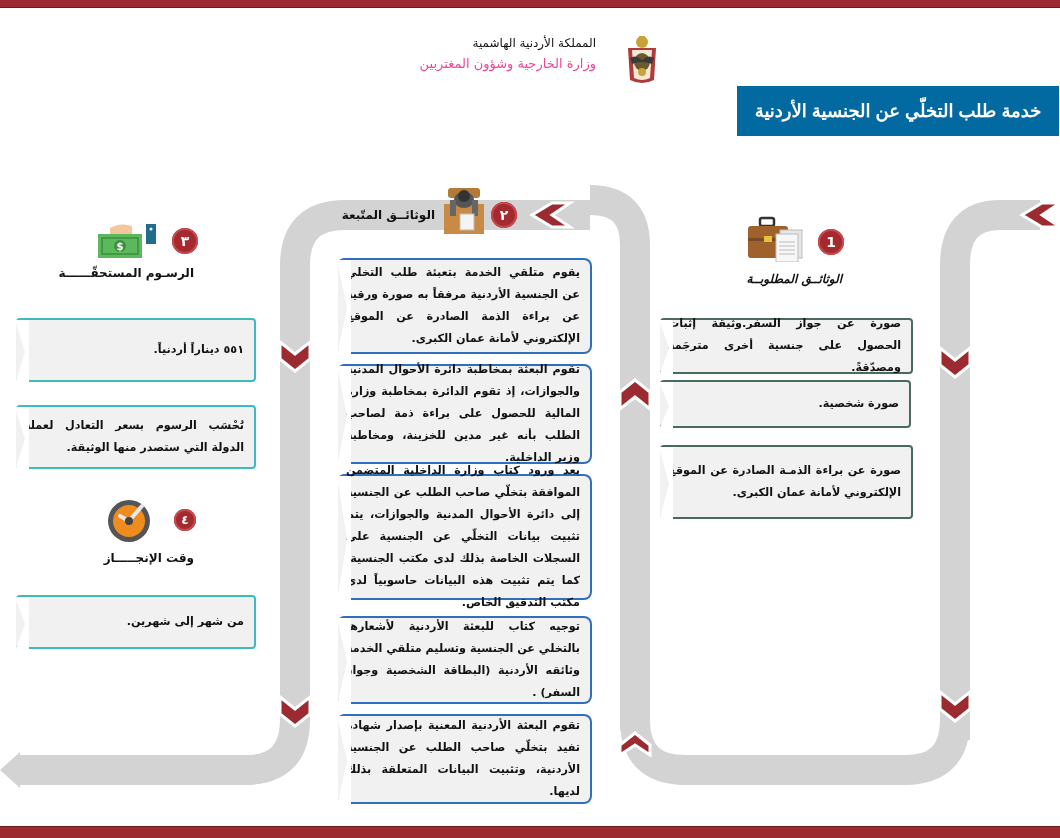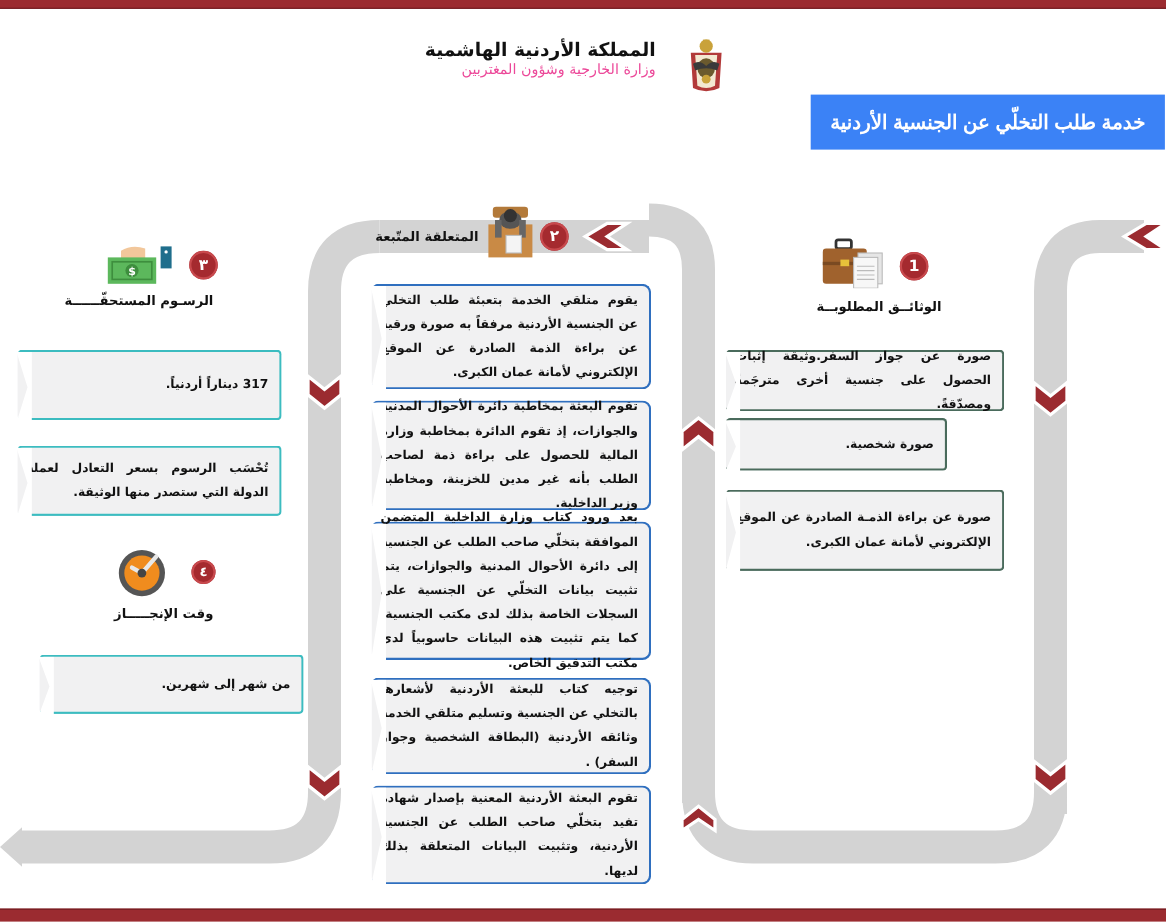--- a/index.html
+++ b/index.html
@@ -4,24 +4,24 @@
 <style>
   * { box-sizing: border-box; margin: 0; padding: 0; }
   html, body { width: 1060px; height: 838px; background: #ffffff; overflow: hidden; }
   body { position: relative; font-family: "DejaVu Sans", "Liberation Sans", sans-serif; color: #111; }
 
   .top-bar { position: absolute; left: 0; top: 0; width: 1060px; height: 8px; background: #9b2b30; border-bottom: 1px solid #6e1a1e; }
   .bottom-bar { position: absolute; left: 0; top: 826px; width: 1060px; height: 12px; background: #9b2b30; border-top: 1px solid #6e1a1e; }
 
   .header { position: absolute; left: 420px; top: 24px; width: 240px; height: 60px; }
   .emblem { position: absolute; right: 0; top: 10px; width: 36px; height: 52px; }
-  .header-line1 { position: absolute; right: 64px; top: 12px; font-size: 17px; font-weight: bold; direction: rtl; white-space: nowrap; }
+  .header-line1 { position: absolute; right: 64px; top: 12px; font-size: 12px; font-weight: normal; direction: rtl; white-space: nowrap; }
   .header-line2 { position: absolute; right: 64px; top: 32px; font-size: 13px; direction: rtl; white-space: nowrap; color: #ec4899; }
 
-  .title-banner { position: absolute; left: 737px; top: 86px; width: 322px; height: 50px; background: #3b82f6; color: #fff; font-family: "Liberation Sans", sans-serif; font-weight: bold; font-size: 18px; direction: rtl; display: flex; align-items: center; justify-content: center; }
+  .title-banner { position: absolute; left: 737px; top: 86px; width: 322px; height: 50px; background: #0369a1; color: #fff; font-family: "Liberation Sans", sans-serif; font-weight: bold; font-size: 18px; direction: rtl; display: flex; align-items: center; justify-content: center; }
 
   svg.road { position: absolute; left: 0; top: 0; width: 1060px; height: 838px; }
 
   .step-icon { position: absolute; }
   .num-badge { position: absolute; width: 26px; height: 26px; border-radius: 50%; background: #a52a2f; color: #fff; font-family: "DejaVu Sans", sans-serif; font-size: 14px; font-weight: bold; display: flex; align-items: center; justify-content: center; box-shadow: inset 0 0 0 2px #c8494d; }
   .step-title { position: absolute; font-size: 12px; font-weight: bold; direction: rtl; white-space: nowrap; }
 
   .card { position: absolute; direction: rtl; text-align: justify; font-size: 11.2px; font-weight: bold; line-height: 22px; background: #f1f1f2; padding: 4px 10px 4px 8px; display: flex; align-items: center; }
   .card.blue { border-top: 2px solid #2f6fbf; border-bottom: 2px solid #2f6fbf; border-right: 2px solid #2f6fbf; border-radius: 6px 8px 8px 6px; }
   .card.green { border-top: 2px solid #4a6b5c; border-bottom: 2px solid #4a6b5c; border-right: 2px solid #4a6b5c; border-radius: 4px; }
@@ -91,29 +91,29 @@
   <rect x="34" y="14" width="22" height="28" fill="#e6e6e6" stroke="#bbb"></rect>
   <rect x="30" y="18" width="22" height="28" fill="#f7f7f7" stroke="#bbb"></rect>
   <g stroke="#bbb" stroke-width="1">
       <line x1="33" y1="26" x2="49" y2="26"></line>
       <line x1="33" y1="30" x2="49" y2="30"></line>
       <line x1="33" y1="34" x2="49" y2="34"></line>
       <line x1="33" y1="38" x2="49" y2="38"></line>
     </g>
 </svg>
 <div class="num-badge" style="left:818px;top:229px;">1</div>
-<div class="step-title" style="right:204px;top:272px;">الوثائــق المطلوبــة</div>
+<div class="step-title" style="right:218px;top:272px;font-style:italic;">الوثائــق المطلوبــة</div>
 
 <div class="card green" style="left:660px;top:318px;width:253px;height:56px;">
   <svg class="notch" viewBox="0 0 14 56" preserveAspectRatio="none">
       <polygon points="0,0 14,0 14,56 0,56 10,28" fill="#fff"></polygon>
     </svg>
   <span>صورة عن جواز السفر.وثيقة إثبات الحصول على جنسية أخرى مترجَمةً ومصدّقةً.</span>
 </div>
-<div class="card green" style="left:660px;top:380px;width:201px;height:48px;">
+<div class="card green" style="left:660px;top:380px;width:251px;height:48px;">
   <svg class="notch" viewBox="0 0 14 48" preserveAspectRatio="none">
       <polygon points="0,0 14,0 14,48 0,48 10,24" fill="#fff"></polygon>
     </svg>
   <span>صورة شخصية.</span>
 </div>
 <div class="card green" style="left:660px;top:445px;width:253px;height:74px;">
   <svg class="notch" viewBox="0 0 14 74" preserveAspectRatio="none">
       <polygon points="0,0 14,0 14,74 0,74 10,37" fill="#fff"></polygon>
     </svg>
   <span>صورة عن براءة الذمـة الصادرة عن الموقع الإلكتروني لأمانة عمان الكبرى.</span>
@@ -122,21 +122,21 @@
 <svg class="step-icon" style="left:442px;top:186px;width:44px;height:50px;" viewBox="0 0 44 50">
   <rect x="6" y="2" width="32" height="10" rx="3" fill="#b37a3a"></rect>
   <rect x="2" y="18" width="40" height="30" fill="#c98a45"></rect>
   <ellipse cx="22" cy="14" rx="10" ry="8" fill="#555"></ellipse>
   <circle cx="22" cy="10" r="6" fill="#333"></circle>
   <rect x="8" y="14" width="6" height="16" fill="#666"></rect>
   <rect x="30" y="14" width="6" height="16" fill="#666"></rect>
   <rect x="18" y="28" width="14" height="16" fill="#f4f4f4" stroke="#bbb"></rect>
 </svg>
 <div class="num-badge" style="left:491px;top:202px;">٢</div>
-<div class="step-title" style="right:625px;top:208px;">المتعلقة المتّبعة</div>
+<div class="step-title" style="right:625px;top:208px;">الوثائــق المتّبعة</div>
 
 <div class="card blue" style="left:338px;top:258px;width:254px;height:96px;">
   <svg class="notch" viewBox="0 0 14 96" preserveAspectRatio="none">
       <polygon points="0,0 14,0 14,96 0,96 10,48" fill="#fff"></polygon>
     </svg>
   <span>يقوم متلقي الخدمة بتعبئة طلب التخلي عن الجنسية الأردنية مرفقاً به صورة ورقية عن براءة الذمة الصادرة عن الموقع الإلكتروني لأمانة عمان الكبرى.</span>
 </div>
 <div class="card blue" style="left:338px;top:364px;width:254px;height:100px;">
   <svg class="notch" viewBox="0 0 14 100" preserveAspectRatio="none">
       <polygon points="0,0 14,0 14,100 0,100 10,50" fill="#fff"></polygon>
@@ -171,39 +171,39 @@
   <rect x="50" y="2" width="10" height="20" fill="#1f6e8c"></rect>
   <circle cx="55" cy="7" r="1.5" fill="#fff"></circle>
 </svg>
 <div class="num-badge" style="left:172px;top:228px;">٣</div>
 <div class="step-title" style="right:866px;top:266px;text-align:center;">الرسـوم المستحقّــــــة</div>
 
 <div class="card teal" style="left:16px;top:318px;width:240px;height:64px;">
   <svg class="notch" viewBox="0 0 14 64" preserveAspectRatio="none">
       <polygon points="0,0 14,0 14,64 0,64 10,32" fill="#fff"></polygon>
     </svg>
-  <span>317 ديناراً أردنياً.</span>
+  <span>٥٥١ ديناراً أردنياً.</span>
 </div>
 <div class="card teal" style="left:16px;top:405px;width:240px;height:64px;">
   <svg class="notch" viewBox="0 0 14 64" preserveAspectRatio="none">
       <polygon points="0,0 14,0 14,64 0,64 10,32" fill="#fff"></polygon>
     </svg>
   <span>تُحْسَب الرسوم بسعر التعادل لعملة الدولة التي ستصدر منها الوثيقة.</span>
 </div>
 
 <svg class="step-icon" style="left:106px;top:498px;width:46px;height:46px;" viewBox="0 0 46 46">
   <circle cx="23" cy="23" r="21" fill="#555"></circle>
   <circle cx="23" cy="23" r="16" fill="#f08c1e"></circle>
   <line x1="23" y1="23" x2="36" y2="8" stroke="#e8e8e8" stroke-width="4" stroke-linecap="round"></line>
   <line x1="23" y1="23" x2="14" y2="18" stroke="#e8e8e8" stroke-width="4" stroke-linecap="round"></line>
   <circle cx="23" cy="23" r="4" fill="#444"></circle>
 </svg>
 <div class="num-badge" style="left:174px;top:509px;width:22px;height:22px;font-size:12px;">٤</div>
 <div class="step-title" style="right:866px;top:551px;text-align:right;">وقت الإنجـــــاز</div>
 
-<div class="card teal" style="left:16px;top:595px;width:240px;height:54px;margin-left:20px;">
+<div class="card teal" style="left:16px;top:595px;width:240px;height:54px;">
   <svg class="notch" viewBox="0 0 14 54" preserveAspectRatio="none">
       <polygon points="0,0 14,0 14,54 0,54 10,27" fill="#fff"></polygon>
     </svg>
   <span>من شهر إلى شهرين.</span>
 </div>
 
 <div class="bottom-bar"></div>
 
 </body></html>

